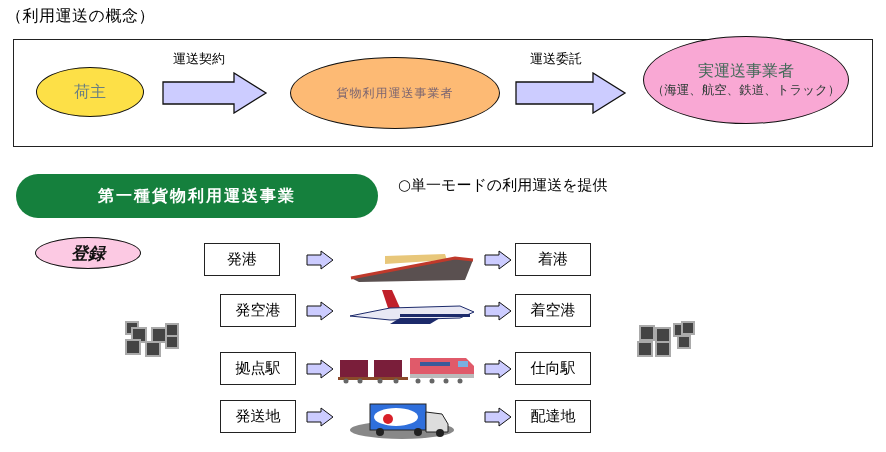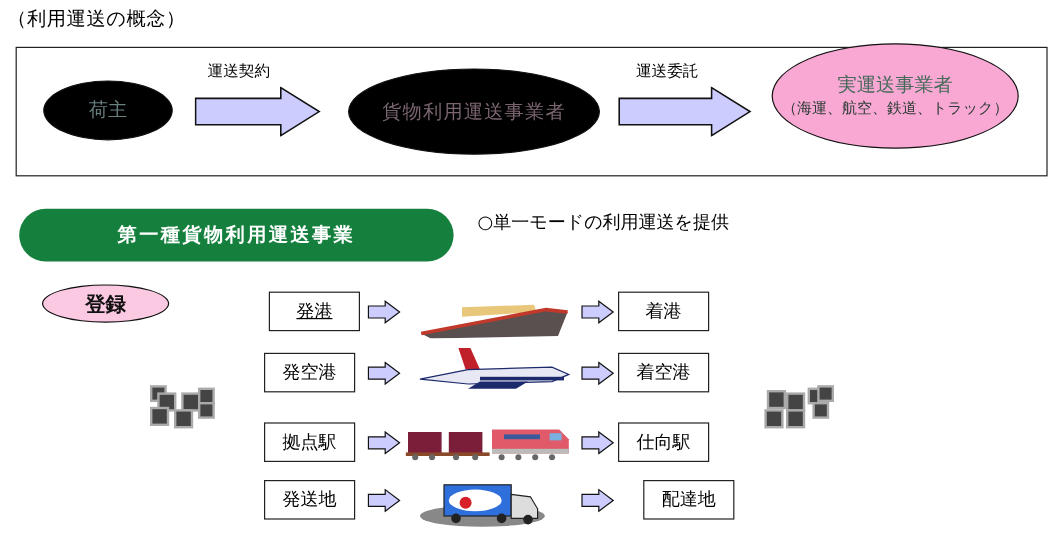--- a/index.html
+++ b/index.html
@@ -2,29 +2,29 @@
 <html><head>
 <meta charset="utf-8">
 <style>
   html, body { margin:0; padding:0; background:#ffffff; }
   body { width:886px; height:452px; position:relative; overflow:hidden;
          font-family:"DejaVu Sans", "Liberation Sans", sans-serif; color:#000; }
   .abs { position:absolute; }
   .title { left:6px; top:6px; font-size:16px; letter-spacing:0.5px; }
   .concept-box { left:13px; top:39px; width:860px; height:108px; border:1.5px solid #222; box-sizing:border-box; }
   .ellipse { position:absolute; border:1.5px solid #111; border-radius:50%; display:flex; align-items:center; justify-content:center; text-align:center; box-sizing:border-box; }
-  .e-shipper { left:36px; top:67px; width:108px; height:50px; background:#000000; color:#6a7f80; font-size:16px; }
-  .e-forwarder { left:290px; top:57px; width:210px; height:72px; background:#000000; color:#7a6470; font-size:16px; letter-spacing:1px; }
+  .e-shipper { left:36px; top:67px; width:108px; height:50px; background:#fde047; color:#6a7f80; font-size:16px; }
+  .e-forwarder { left:290px; top:57px; width:210px; height:72px; background:#fdba74; color:#7a6470; font-size:12px; letter-spacing:1px; }
   .e-carrier { left:643px; top:36px; width:206px; height:88px; background:#f9a8d4; color:#456a5a; font-size:16px; flex-direction:column; line-height:1.3; }
   .e-carrier .sub { font-size:12.5px; color:#2b3b35; }
   .arrow-label { font-size:13px; }
   .big-arrow { position:absolute; }
   .banner { left:16px; top:174px; width:362px; height:44px; background:#15803d; border-radius:22px; color:#fff; font-size:16px; font-weight:bold; display:flex; align-items:center; justify-content:center; letter-spacing:2px; }
   .bullets { left:398px; top:173px; font-size:15px; line-height:25px;text-align:center; }
-  .e-reg { left:35px; top:237px; width:106px; height:32px; background:#fcc9e3; color:#111; font-size:17px; font-weight:bold; }
+  .e-reg { left:35px; top:237px; width:106px; height:32px; background:#fcc9e3; color:#111; font-size:17px; font-weight:bold;font-style:italic; }
   .node { position:absolute; width:76px; height:33px; border:1.5px solid #222; box-sizing:border-box; background:#fff; display:flex; align-items:center; justify-content:center; font-size:15px; }
   .small-arrow { position:absolute; width:28px; height:20px; }
   .img { position:absolute; }
 </style>
 </head>
 <body>
 
 <div class="abs title">（利用運送の概念）</div>
 
 <div class="abs concept-box"></div>
@@ -80,21 +80,21 @@
     <rect x="40" y="6" width="12" height="12"></rect>
       <rect x="48" y="4" width="12" height="12"></rect>
       <rect x="44" y="18" width="12" height="12"></rect>
     <rect x="4" y="24" width="14" height="14"></rect>
       <rect x="22" y="24" width="14" height="14"></rect>
   </g>
 </svg>
 
 <div id="rows"></div>
 
-<div class="node" style="left:224px;top:243px;text-decoration:underline;">発港</div>
+<div class="node" style="left:204px;top:243px;">発港</div>
 <svg class="small-arrow" style="left:306px;top:250px;">
     <polygon points="1,5 15,5 15,1 27,10 15,19 15,15 1,15" fill="#ccccff" stroke="#111" stroke-width="1"></polygon>
   </svg>
 <svg class="img" style="left:345px;top:250px;" width="130" height="32">
   <polygon points="40,6 100,4 102,10 40,14" fill="#e8c77a"></polygon>
   <polygon points="6,28 110,8 128,10 120,30 14,32" fill="#5a5050"></polygon>
   <polyline points="6,28 110,8 128,10" fill="none" stroke="#c0392b" stroke-width="3"></polyline>
 </svg>
 <svg class="small-arrow" style="left:484px;top:250px;">
     <polygon points="1,5 15,5 15,1 27,10 15,19 15,15 1,15" fill="#ccccff" stroke="#111" stroke-width="1"></polygon>
@@ -156,13 +156,13 @@
   <polygon points="78,12 94,14 100,24 100,32 78,32" fill="#ddd" stroke="#222" stroke-width="1"></polygon>
   <g fill="#222">
       <circle cx="32" cy="32" r="4"></circle>
       <circle cx="70" cy="32" r="4"></circle>
       <circle cx="92" cy="33" r="4"></circle>
     </g>
 </svg>
 <svg class="small-arrow" style="left:484px;top:407px;">
     <polygon points="1,5 15,5 15,1 27,10 15,19 15,15 1,15" fill="#ccccff" stroke="#111" stroke-width="1"></polygon>
   </svg>
-<div class="node" style="left:515px;top:400px;margin-left:21px;">配達地</div>
+<div class="node" style="left:515px;top:400px;">配達地</div>
 
 </body></html>

